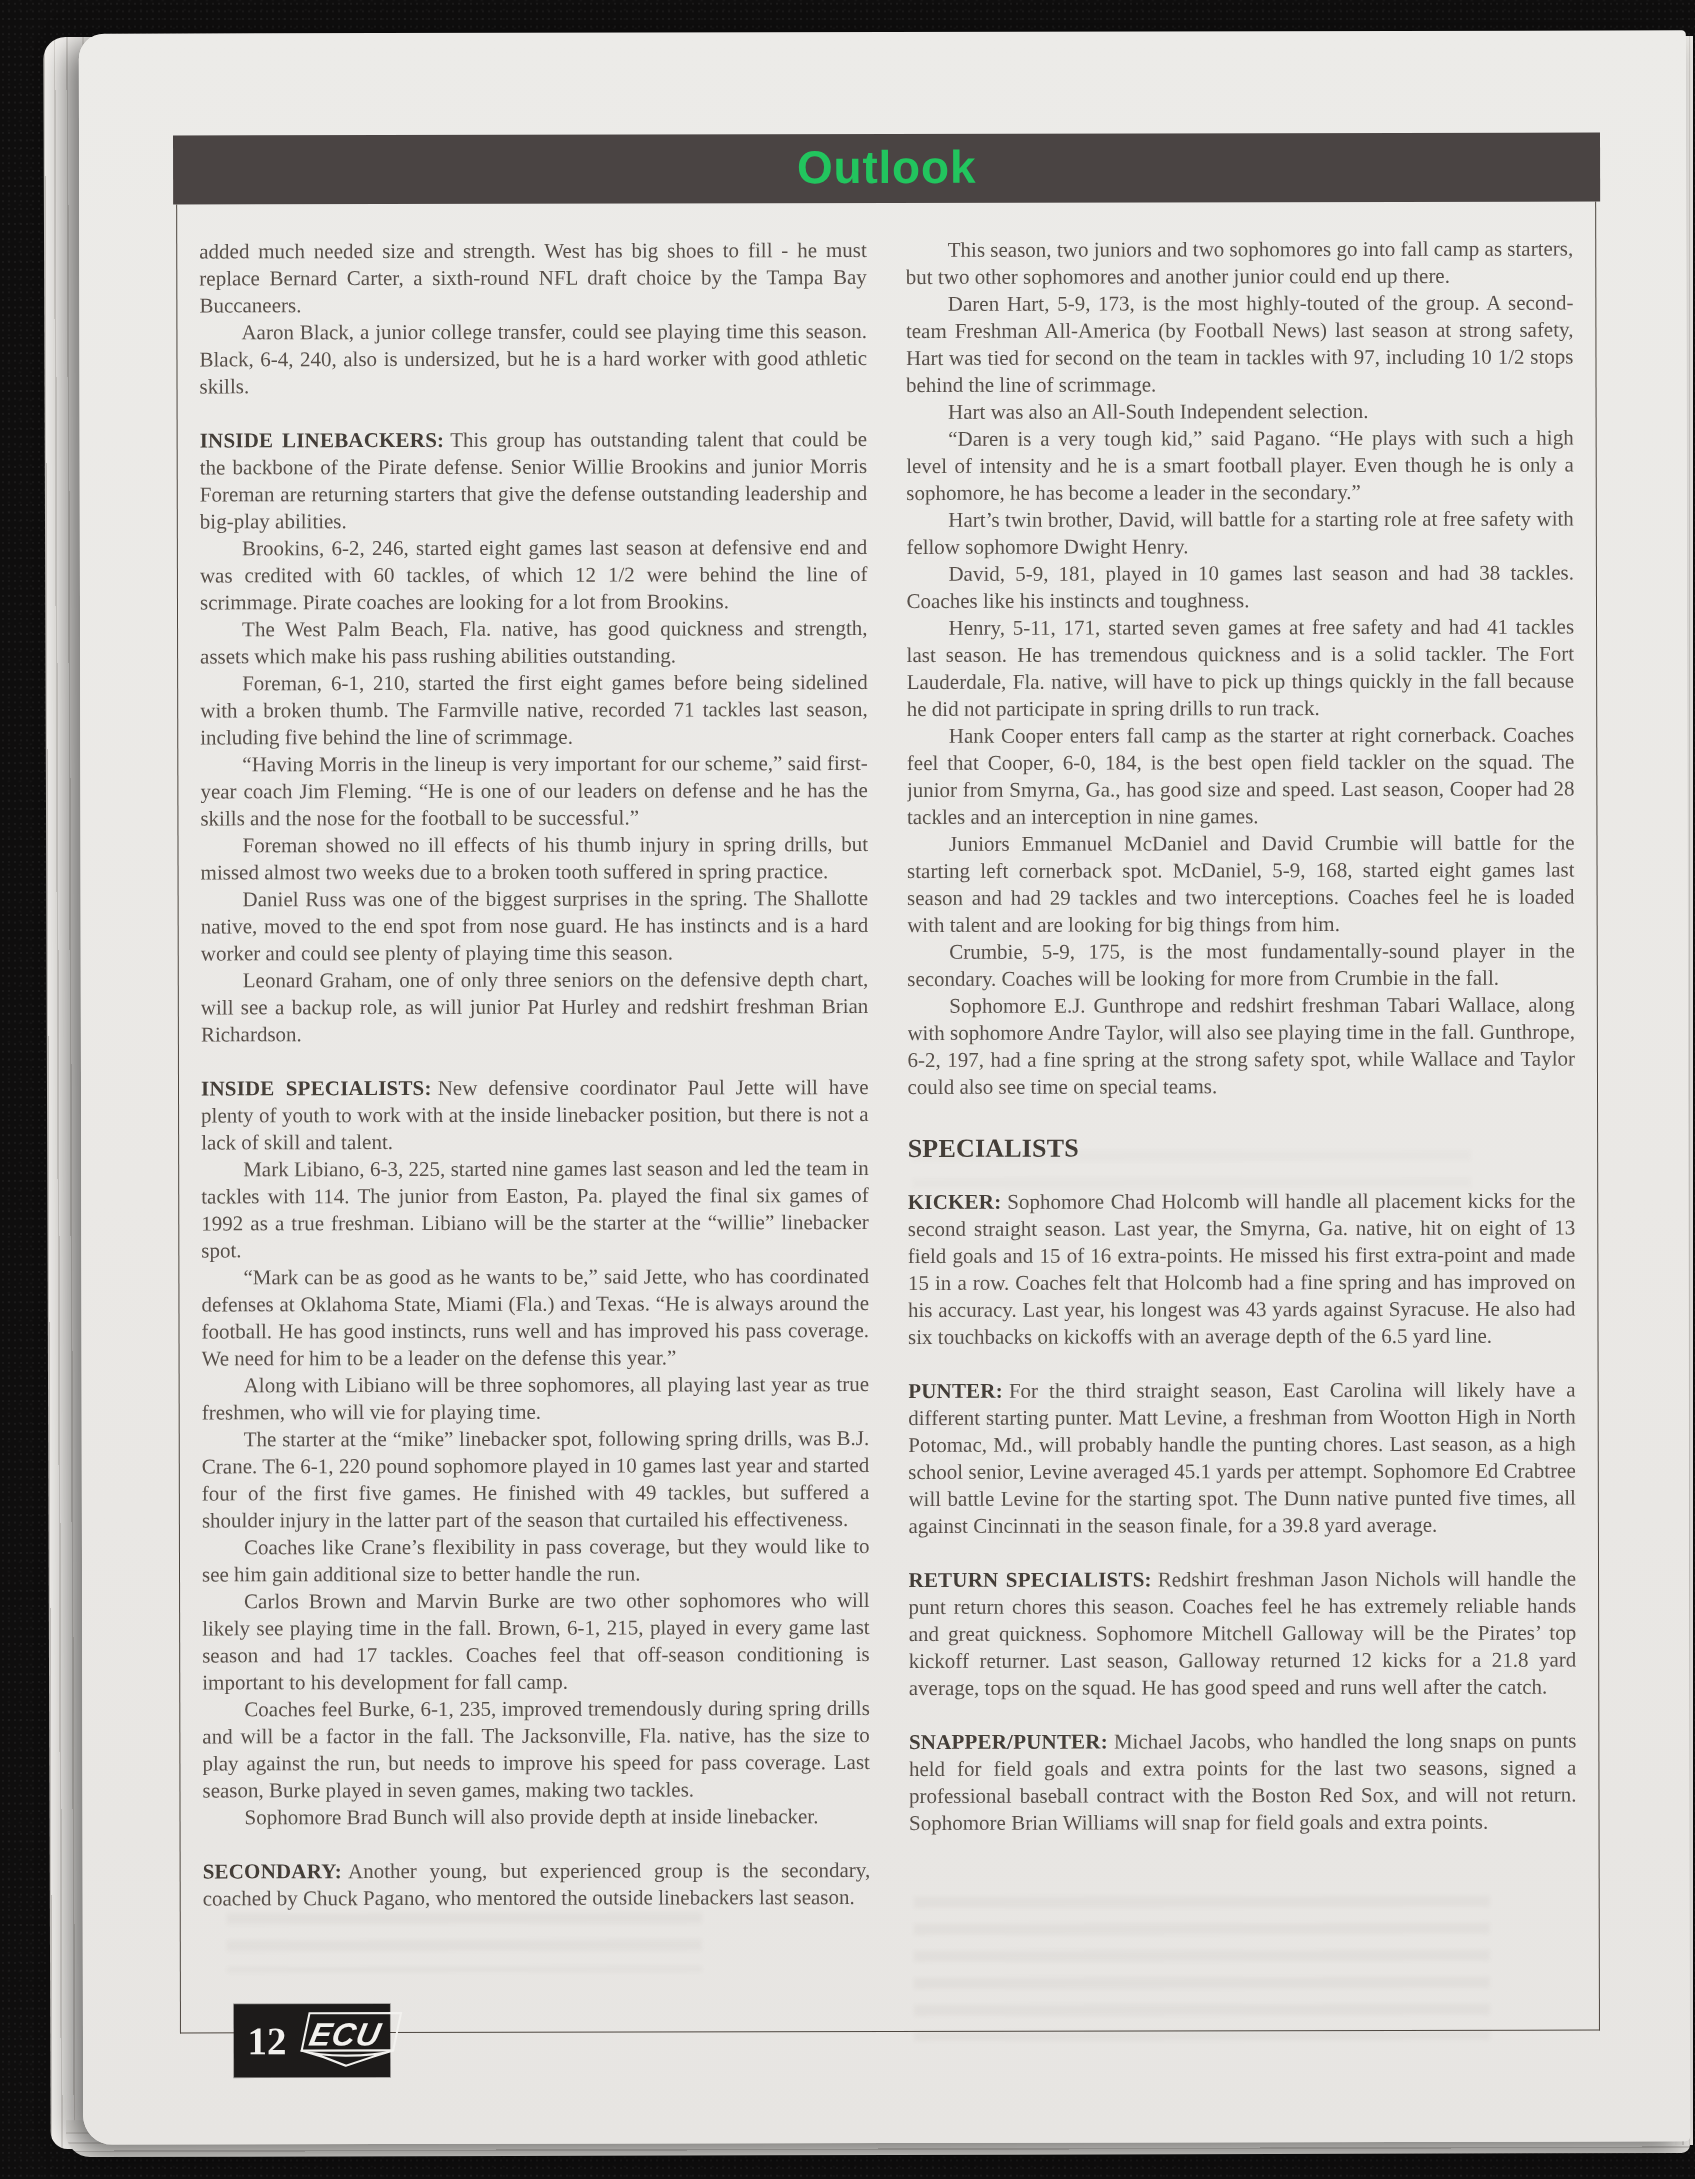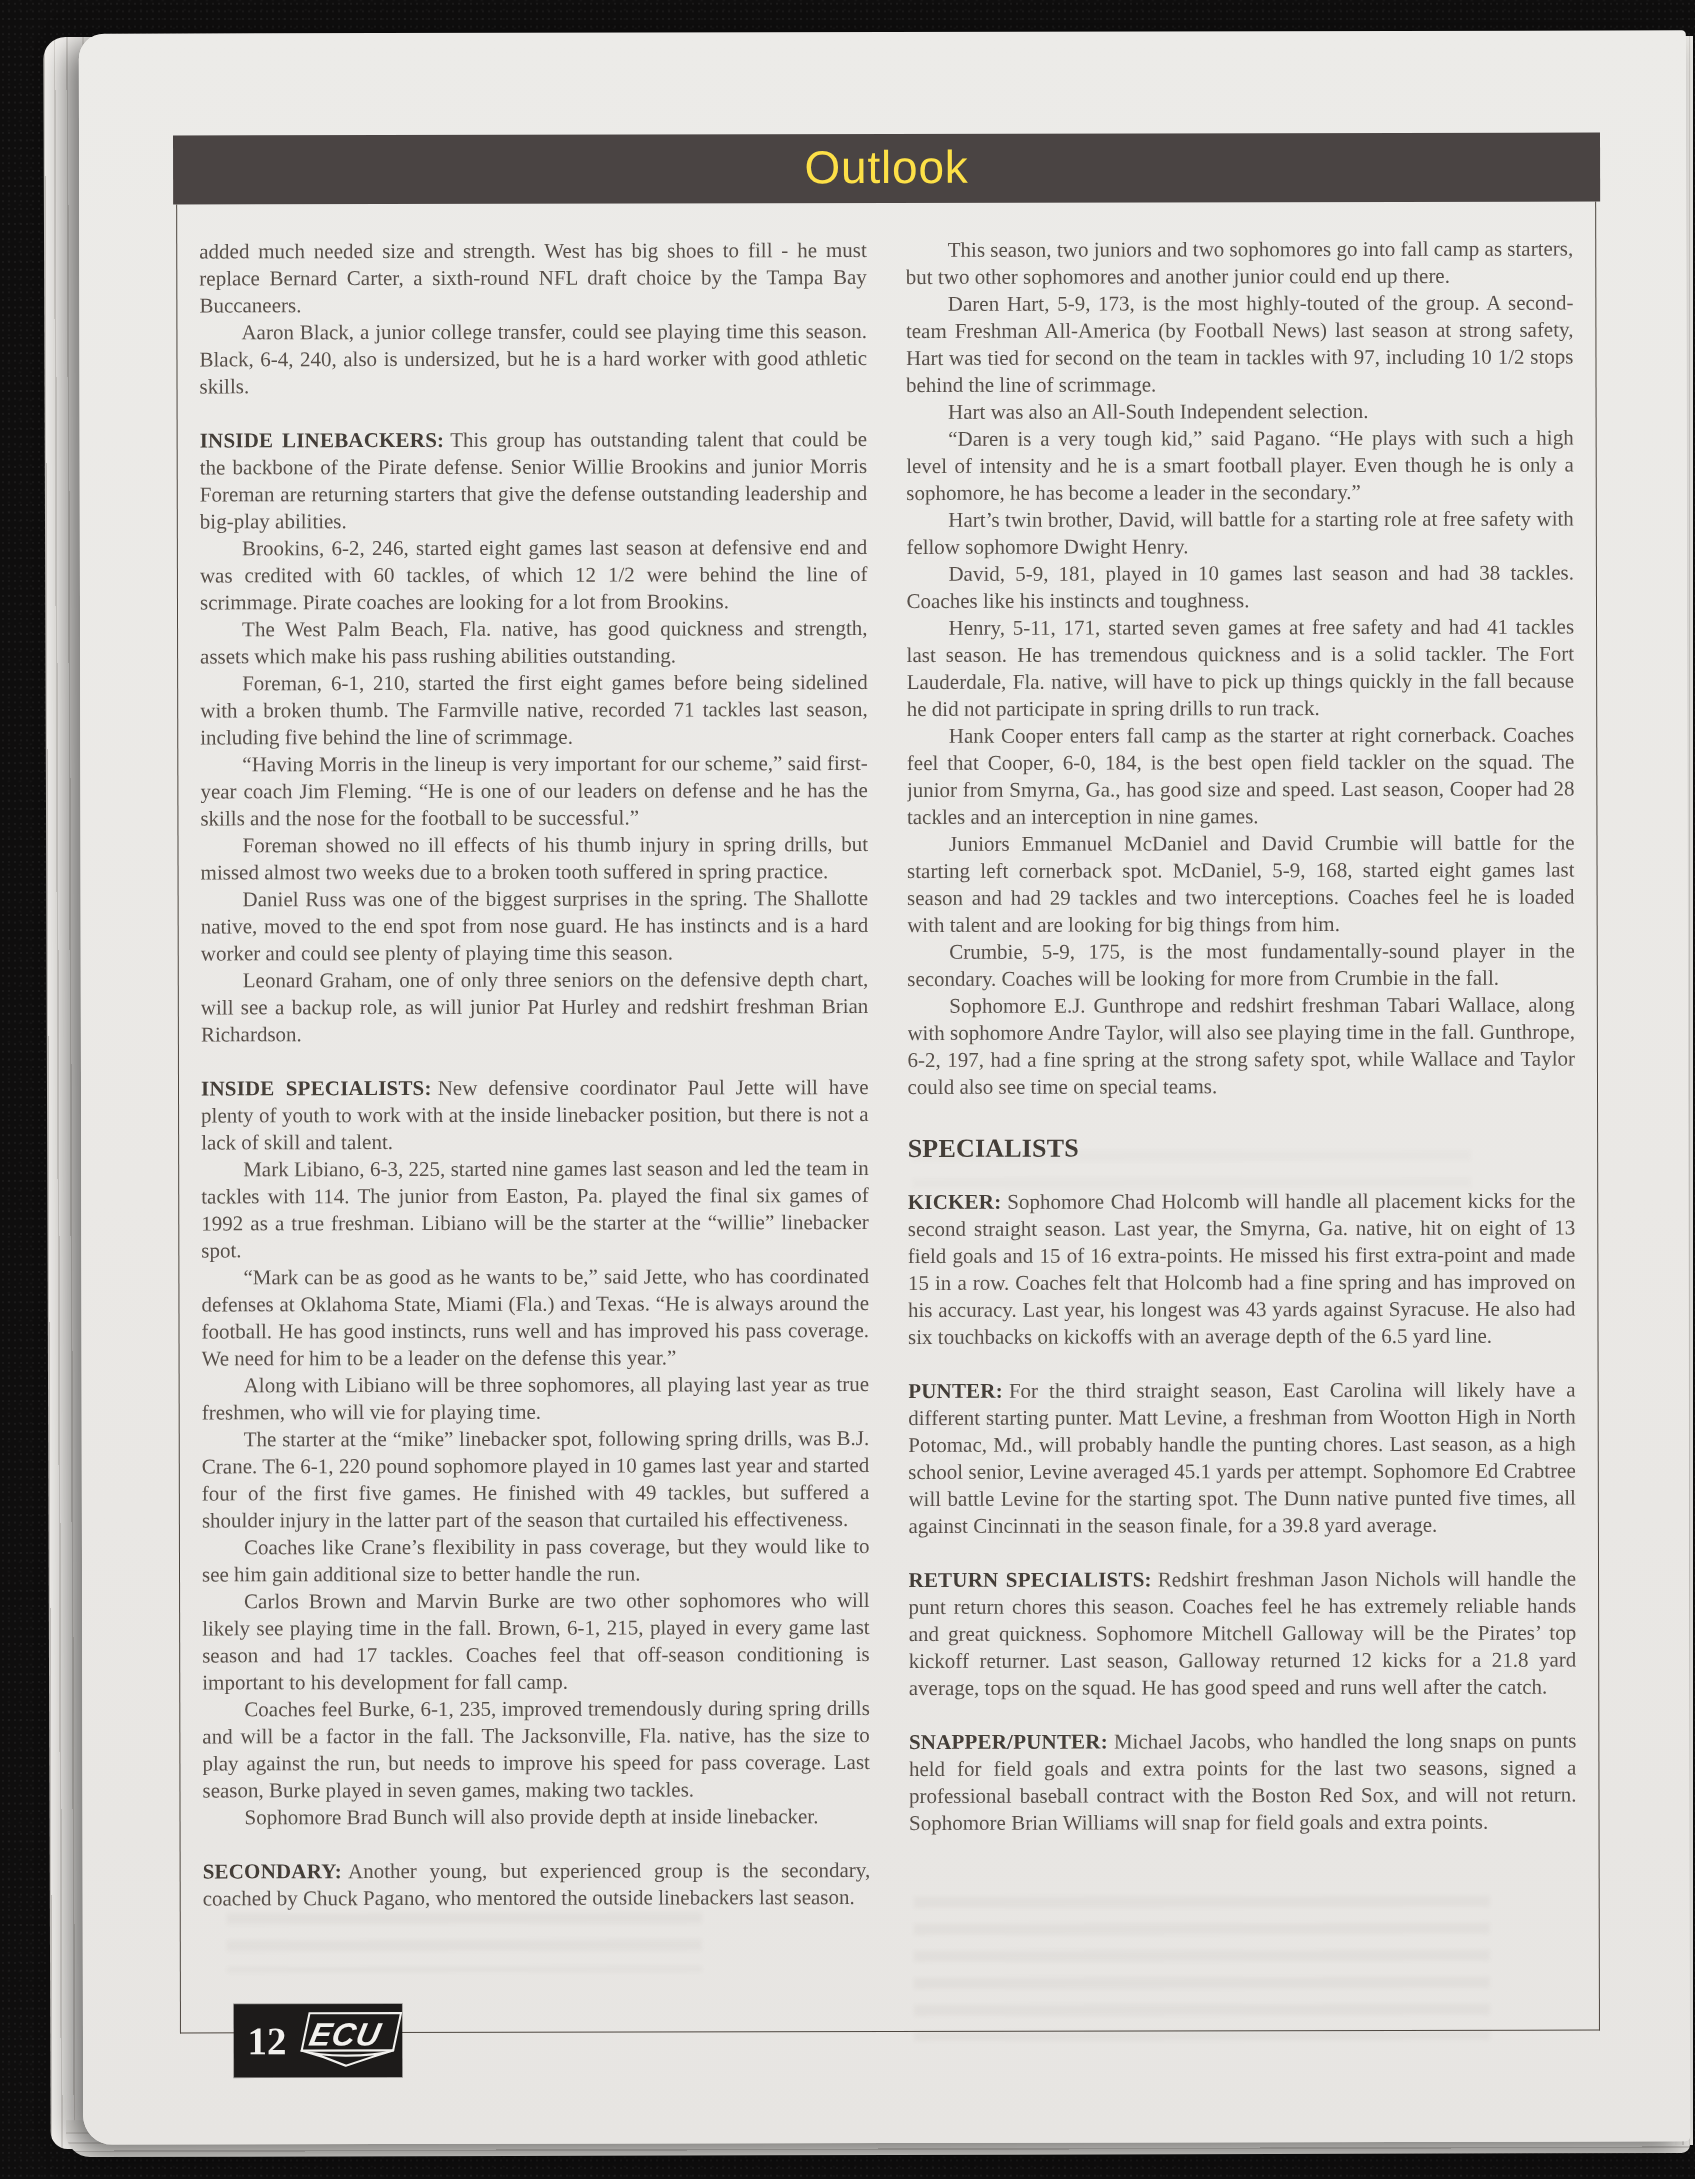--- a/index.html
+++ b/index.html
@@ -44,22 +44,22 @@
     box-shadow:-12px 8.5px 30.5px rgba(0,0,0,.55);
     transform:rotate(-0.12deg);
   }
   
   .header-bar{
     position:absolute;left:94px;top:102px;width:1427px;height:69px;
     background:#4a4443;
     display:flex;align-items:center;justify-content:center;
   }
   .header-title{
-    color:#fde047;font-family:"Liberation Sans","DejaVu Sans",sans-serif;
-    font-weight:400;font-size:46px;letter-spacing:0.8px;line-height:1;
+    color:#22c55e;font-family:"Liberation Sans","DejaVu Sans",sans-serif;
+    font-weight:700;font-size:46px;letter-spacing:0.8px;line-height:1;
     padding-bottom:3.4px;
   }
   
   .frame{
     position:absolute;left:97px;top:171px;width:1420px;height:1829px;
     border:1.7px solid #4d463f;border-top:none;
     box-sizing:border-box;
   }
   .textarea{
     position:absolute;left:0;top:0;right:0;bottom:0;
@@ -74,21 +74,21 @@
   .para.indent{text-indent:42px;}
   .para b{color:#443e38;padding-right:6px;letter-spacing:0.2px;text-align:right;}
   .para.has-head{margin-top:27px;}
   .para.subhead{
     font-size:26px;font-weight:700;color:#443e38;
     margin:34px 0 24px 0;letter-spacing:0.3px;text-align:left;
   }
   .para.subhead b{padding:0;}
   
   .footer-tag{
-    position:absolute;left:151px;top:1971px;width:168px;height:73px;
+    position:absolute;left:151px;top:1971px;width:156px;height:73px;
     background:#1d1b1a;display:flex;align-items:center;z-index:3;
     box-shadow:0 0 0 0.8px rgba(20,18,17,.4);
   }
   .page-number{
     color:#f2f1ee;font-weight:700;font-size:39px;margin-left:13.6px;line-height:1;
   }
   .ecu-logo{margin-left:10.2px;}
   
   .ghost{
     position:absolute;pointer-events:none;

